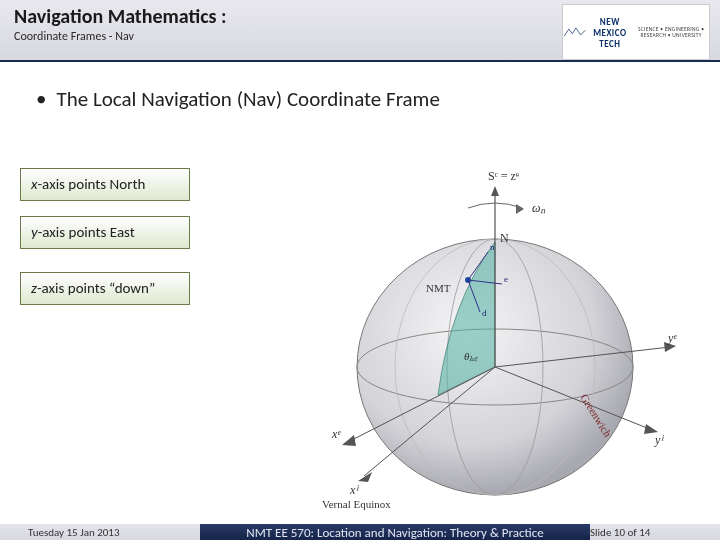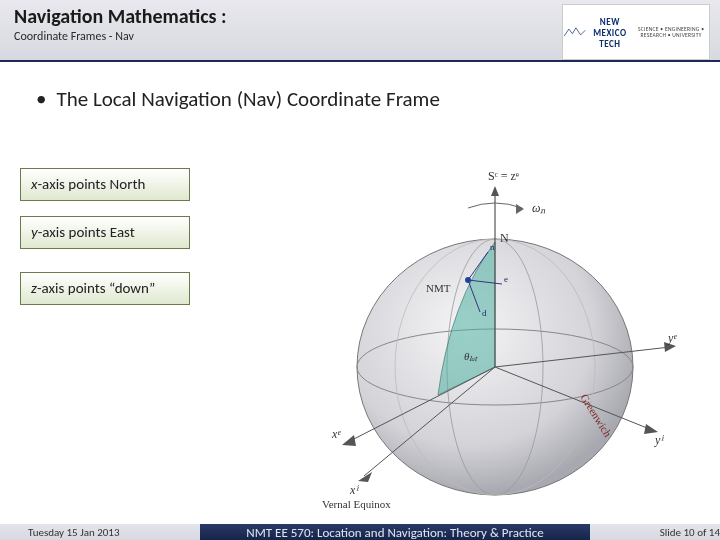--- a/index.html
+++ b/index.html
@@ -93,21 +93,21 @@
     background: linear-gradient(to bottom, #2a3a68, #152448);
     color: #dfe4f0;
     font-size: 13px;
     display: flex; align-items: center; justify-content: center;
   }
   .f-right {
     width: 130px;
     background: linear-gradient(to bottom, #e4e5eb, #d7d8e0);
     font-size: 11px;
     color: #333;
-    display: flex; align-items: center; justify-content: flex-end;
+    display: flex; align-items: center; justify-content: flex-start;
   }
 </style>
 </head>
 <body>
 
 <div class="header">
   <div class="title">Navigation Mathematics :</div>
   <div class="subtitle">Coordinate Frames - Nav</div>
   <div class="logo">
     <svg width="40" height="18" viewBox="0 0 40 18">

